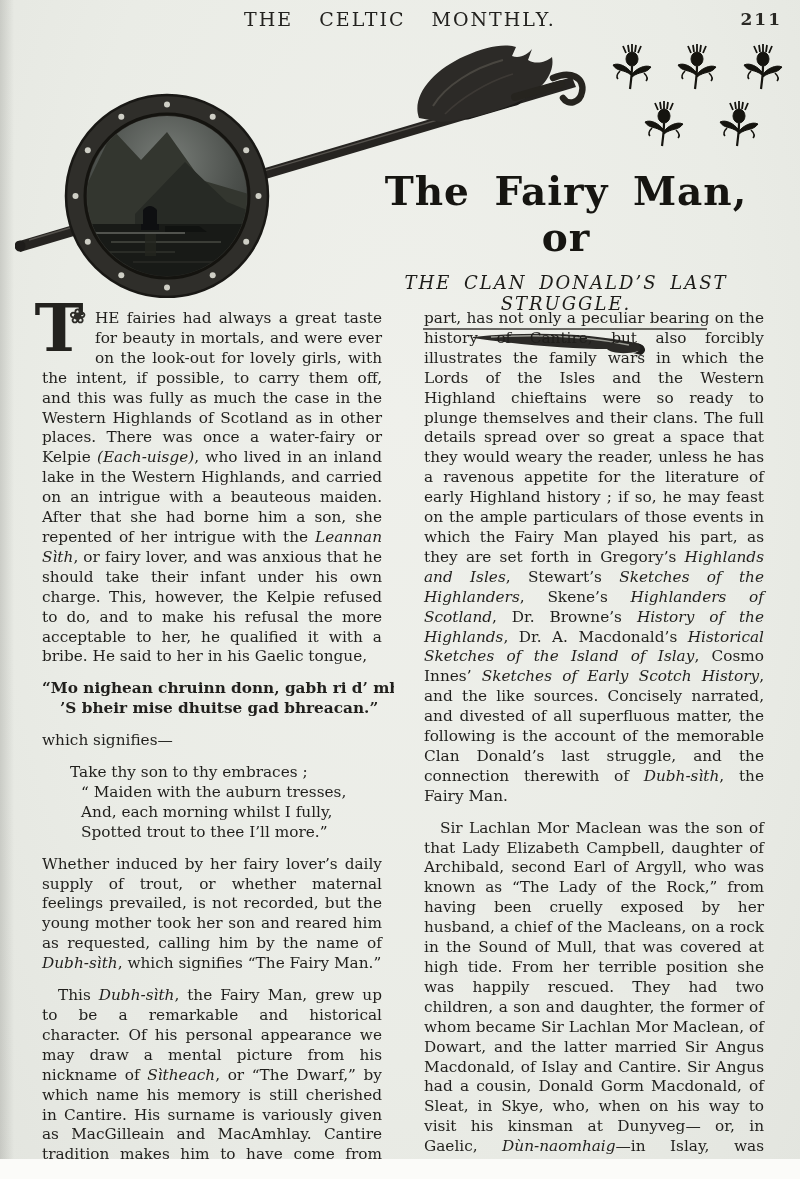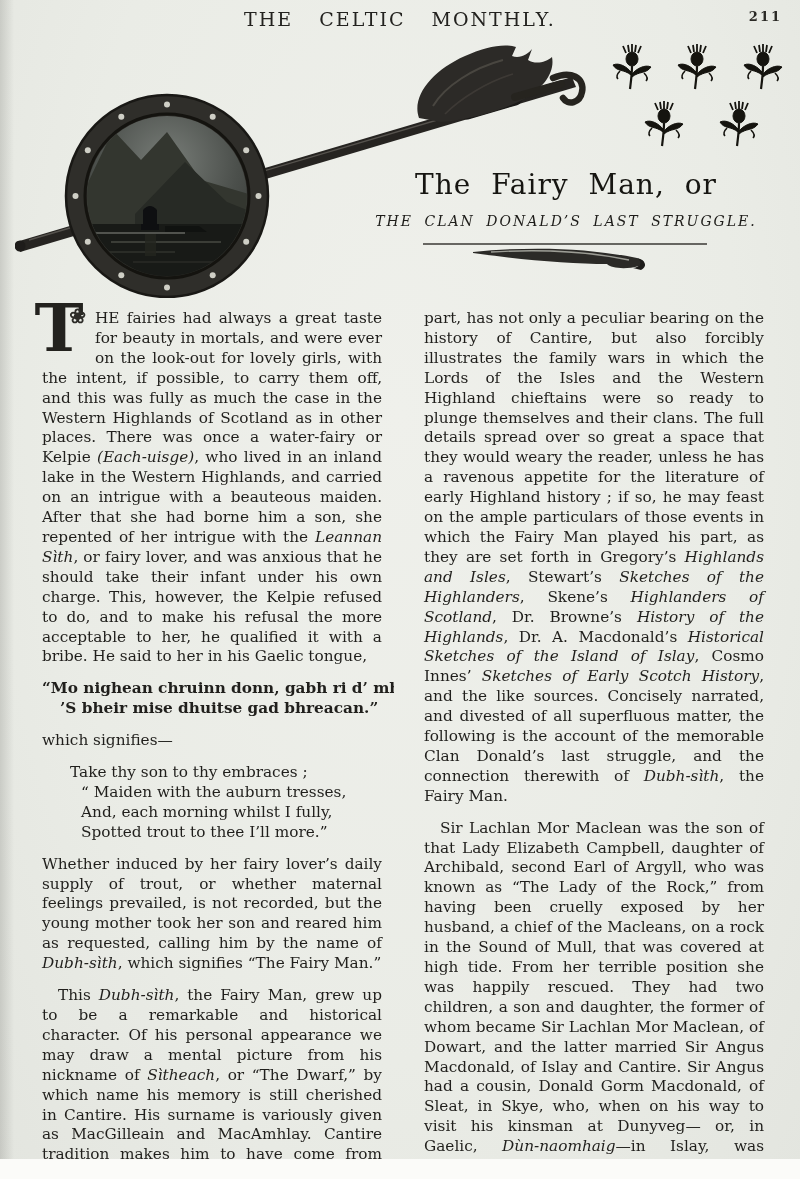--- a/index.html
+++ b/index.html
@@ -7,26 +7,26 @@
     position:relative;width:800px;height:1179px;margin:0 auto;overflow:hidden;
     background:radial-gradient(ellipse at 50% 35%, #eff0eb 0%, #eaece6 60%, #e3e5df 100%);
     font-family:"DejaVu Serif","Liberation Serif",serif;color:#1c1b19;
   }
   .page::before{content:"";position:absolute;left:0;top:0;bottom:0;width:14px;
     background:linear-gradient(90deg,rgba(70,70,65,.18),rgba(70,70,65,0));pointer-events:none;}
   .page::after{content:"";position:absolute;left:0;right:0;bottom:0;height:20px;background:#fbfbf9;}
   
   .hdr{position:absolute;top:8px;left:0;right:0;text-align:center;
     font-size:19px;font-weight:normal;letter-spacing:2px;word-spacing:18px;color:#23221f;}
-  .pageno{position:absolute;top:9px;right:18px;font-size:13px;letter-spacing:2px;font-weight:bold;color:#2a2925;}
+  .pageno{position:absolute;top:9px;right:18px;font-size:17px;letter-spacing:2px;font-weight:bold;color:#2a2925;}
   
   .titleblock{position:absolute;left:352px;top:168px;width:428px;text-align:center;}
-  .maintitle{font-size:28px;font-weight:normal;letter-spacing:1px;word-spacing:10px;color:#161511;
+  .maintitle{font-size:39px;font-weight:bold;letter-spacing:1px;word-spacing:10px;color:#161511;
     font-family:"DejaVu Serif","Liberation Serif",serif;}
-  .subtitle{margin-top:12px;font-size:14px;font-style:italic;letter-spacing:2px;word-spacing:5px;color:#1d1c19;}
+  .subtitle{margin-top:12px;font-size:18px;font-style:italic;letter-spacing:2px;word-spacing:5px;color:#1d1c19;}
   .flourish{margin-top:8px;}
   
   .illus{position:absolute;left:15px;top:34px;}
   
   .thistle{position:absolute;}
   
   .cols{position:absolute;left:30px;top:297px;width:746px;display:flex;gap:18px;}
   .col{width:364px;height:872px;overflow:hidden;text-align:justify;
     font-size:15.3px;line-height:19.9px;color:#201f1c;}
   .col p{margin:12px;text-indent:0;}

